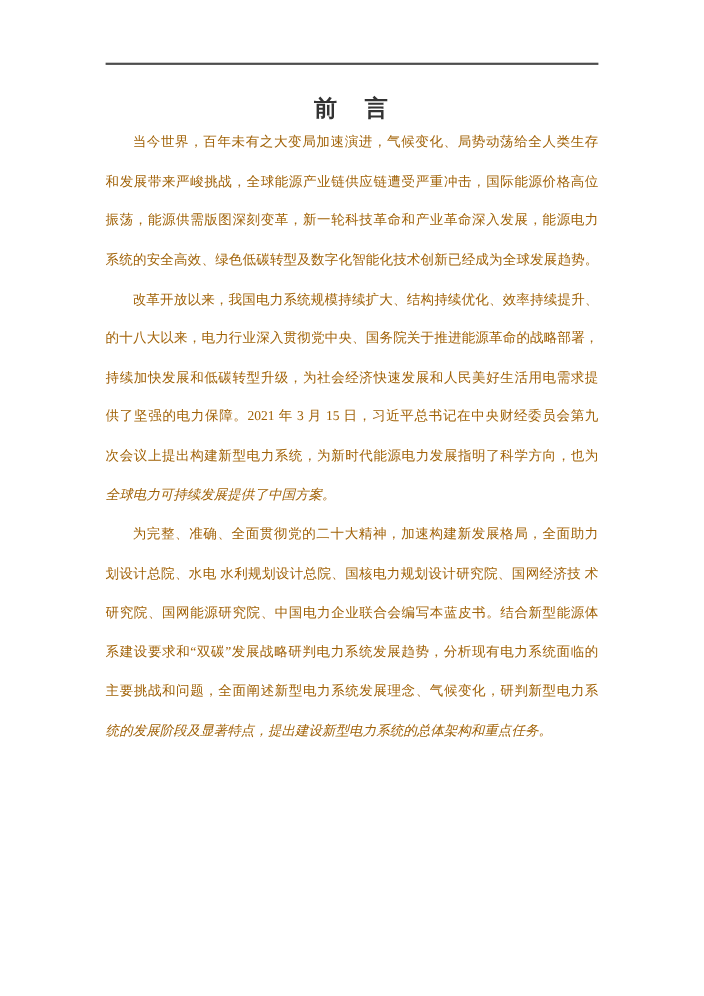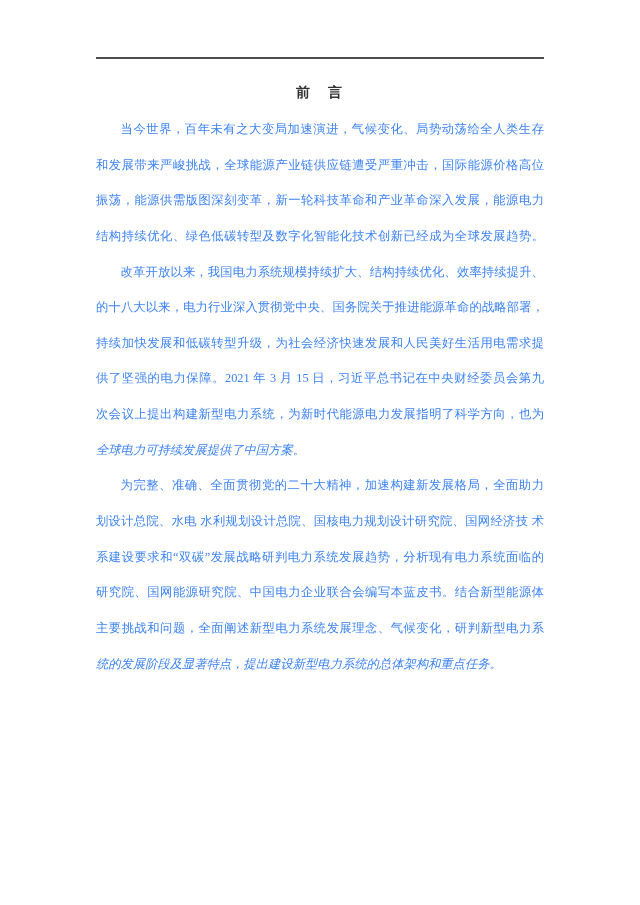--- a/index.html
+++ b/index.html
@@ -22,36 +22,36 @@
     width: 448px;
     height: 2px;
     background: #4d4d4d;
   }
   .doc-title {
     position: absolute;
     left: 0;
     top: 84px;
     width: 640px;
     text-align: center;
-    font-size: 14px;
+    font-size: 21px;
     font-weight: 600;
     letter-spacing: 2px;
     color: #333333;
   }
   .body-text {
     position: absolute;
     left: 96px;
     top: 112px;
     width: 448px;
   }
   .ln {
     height: 35.65px;
     line-height: 35.65px;
     font-size: 12.3px;
-    color: #3b82f6;
+    color: #a16207;
     text-align: justify;
     text-align-last: justify;
     overflow: hidden;
     white-space: normal;
   }
   .ln-first {
     text-indent: 24.6px;
   }
   .ln-end {
     text-align-last: left;
@@ -65,30 +65,30 @@
 
   <div class="rule"></div>
 
   <div class="doc-title">前　言</div>
 
   <div class="body-text">
 
     <div class="ln ln-first">当今世界，百年未有之大变局加速演进，气候变化、局势动荡给全人类生存</div>
     <div class="ln">和发展带来严峻挑战，全球能源产业链供应链遭受严重冲击，国际能源价格高位</div>
     <div class="ln">振荡，能源供需版图深刻变革，新一轮科技革命和产业革命深入发展，能源电力</div>
-    <div class="ln">结构持续优化、绿色低碳转型及数字化智能化技术创新已经成为全球发展趋势。</div>
+    <div class="ln">系统的安全高效、绿色低碳转型及数字化智能化技术创新已经成为全球发展趋势。</div>
 
     <div class="ln ln-first">改革开放以来，我国电力系统规模持续扩大、结构持续优化、效率持续提升、</div>
     <div class="ln">的十八大以来，电力行业深入贯彻党中央、国务院关于推进能源革命的战略部署，</div>
     <div class="ln">持续加快发展和低碳转型升级，为社会经济快速发展和人民美好生活用电需求提</div>
     <div class="ln">供了坚强的电力保障。2021 年 3 月 15 日，习近平总书记在中央财经委员会第九</div>
     <div class="ln">次会议上提出构建新型电力系统，为新时代能源电力发展指明了科学方向，也为</div>
     <div class="ln ln-end">全球电力可持续发展提供了中国方案。</div>
 
     <div class="ln ln-first">为完整、准确、全面贯彻党的二十大精神，加速构建新发展格局，全面助力</div>
     <div class="ln">划设计总院、水电 水利规划设计总院、国核电力规划设计研究院、国网经济技 术</div>
+    <div class="ln">研究院、国网能源研究院、中国电力企业联合会编写本蓝皮书。结合新型能源体</div>
     <div class="ln">系建设要求和“双碳”发展战略研判电力系统发展趋势，分析现有电力系统面临的</div>
-    <div class="ln">研究院、国网能源研究院、中国电力企业联合会编写本蓝皮书。结合新型能源体</div>
     <div class="ln">主要挑战和问题，全面阐述新型电力系统发展理念、气候变化，研判新型电力系</div>
     <div class="ln ln-end">统的发展阶段及显著特点，提出建设新型电力系统的总体架构和重点任务。</div>
 
   </div>
 </div>
 
 </body></html>

